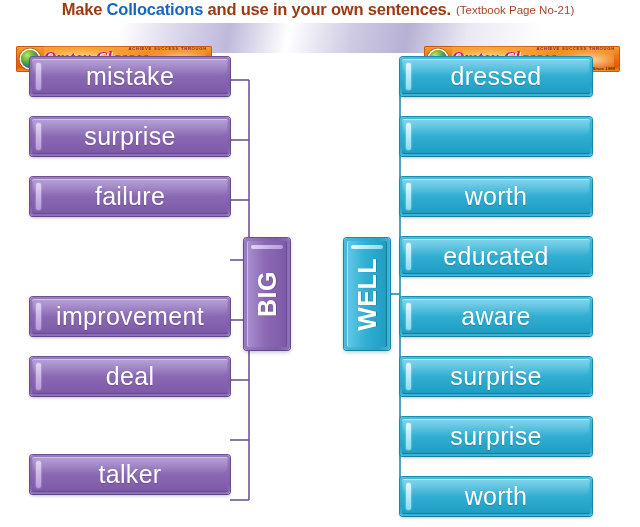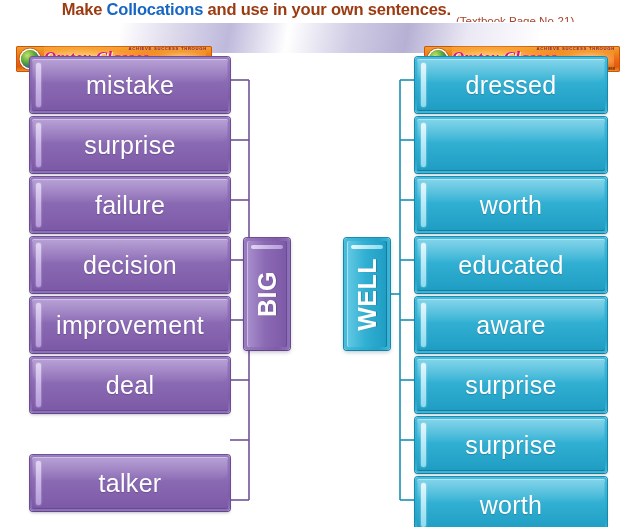--- a/index.html
+++ b/index.html
@@ -33,21 +33,21 @@
     letter-spacing: -0.2px;
   }
   .title-kw {
     color: #1766C4;
   }
   .title-note {
     font-size: 11.5px;
     color: #A8442B;
     margin-left: 5px;
     position: relative;
-    top: 15px;
+    top: 4px;
   }
 
   
   #logo-band {
     position: absolute;
     left: 0; top: 22px;
     width: 640px;
     height: 32px;
     background: #ffffff;
   }
@@ -137,21 +137,21 @@
   
   #connectors {
     position: absolute;
     left: 0; top: 0;
     width: 640px; height: 473px;
   }
 
   
   .word-box {
     position: absolute;
-    height: 56px;
+    height: 39px;
     border-radius: 3px;
     box-sizing: border-box;
     display: flex;
     align-items: center;
     justify-content: center;
   }
   .word-box .wb-label {
     font-size: 25px;
     color: #ffffff;
     letter-spacing: 0.3px;
@@ -196,21 +196,21 @@
   .purple .wb-high {
     background: linear-gradient(180deg, #e2d6f2 0%, #cbb6e6 50%, #b79ddc 100%);
     box-shadow: 0 0 2px rgba(255,255,255,0.6);
   }
   .purple .wb-gloss {
     background: linear-gradient(180deg, rgba(255,255,255,0.16) 0%, rgba(255,255,255,0.02) 100%);
   }
 
   
   .cyan {
-    left: 415px;
+    left: 400px;
     width: 192px;
     background: linear-gradient(180deg, #49BCDC 0%, #2FAFD2 40%, #23A3C8 74%, #3FB6D8 100%);
     box-shadow: 0 2px 3px rgba(20,80,100,0.30), 0 0 0 1px #1b90b4;
   }
   .cyan .wb-edge {
     background: linear-gradient(180deg, #63c9e4 0%, #32b0d3 45%, #1f9cc2 100%);
     box-shadow: inset 0 1px 0 rgba(255,255,255,0.5), inset 0 -1px 0 rgba(14,92,116,0.5);
   }
   .cyan .wb-high {
     background: linear-gradient(180deg, #e6f8fd 0%, #b7e9f6 50%, #8ddcef 100%);
@@ -361,26 +361,20 @@
     <div class="wb-gloss"></div>
     <div class="wb-high"></div>
     <span class="wb-label">surprise</span>
   </div>
   <div class="word-box purple" style="top:123px">
     <div class="wb-edge"></div>
     <div class="wb-gloss"></div>
     <div class="wb-high"></div>
     <span class="wb-label">failure</span>
   </div>
-  <div class="word-box purple" style="top:183px">
-    <div class="wb-edge"></div>
-    <div class="wb-gloss"></div>
-    <div class="wb-high"></div>
-    <span class="wb-label">decision</span>
-  </div>
   <div class="word-box purple" style="top:243px">
     <div class="wb-edge"></div>
     <div class="wb-gloss"></div>
     <div class="wb-high"></div>
     <span class="wb-label">improvement</span>
   </div>
   <div class="word-box purple" style="top:303px">
     <div class="wb-edge"></div>
     <div class="wb-gloss"></div>
     <div class="wb-high"></div>

